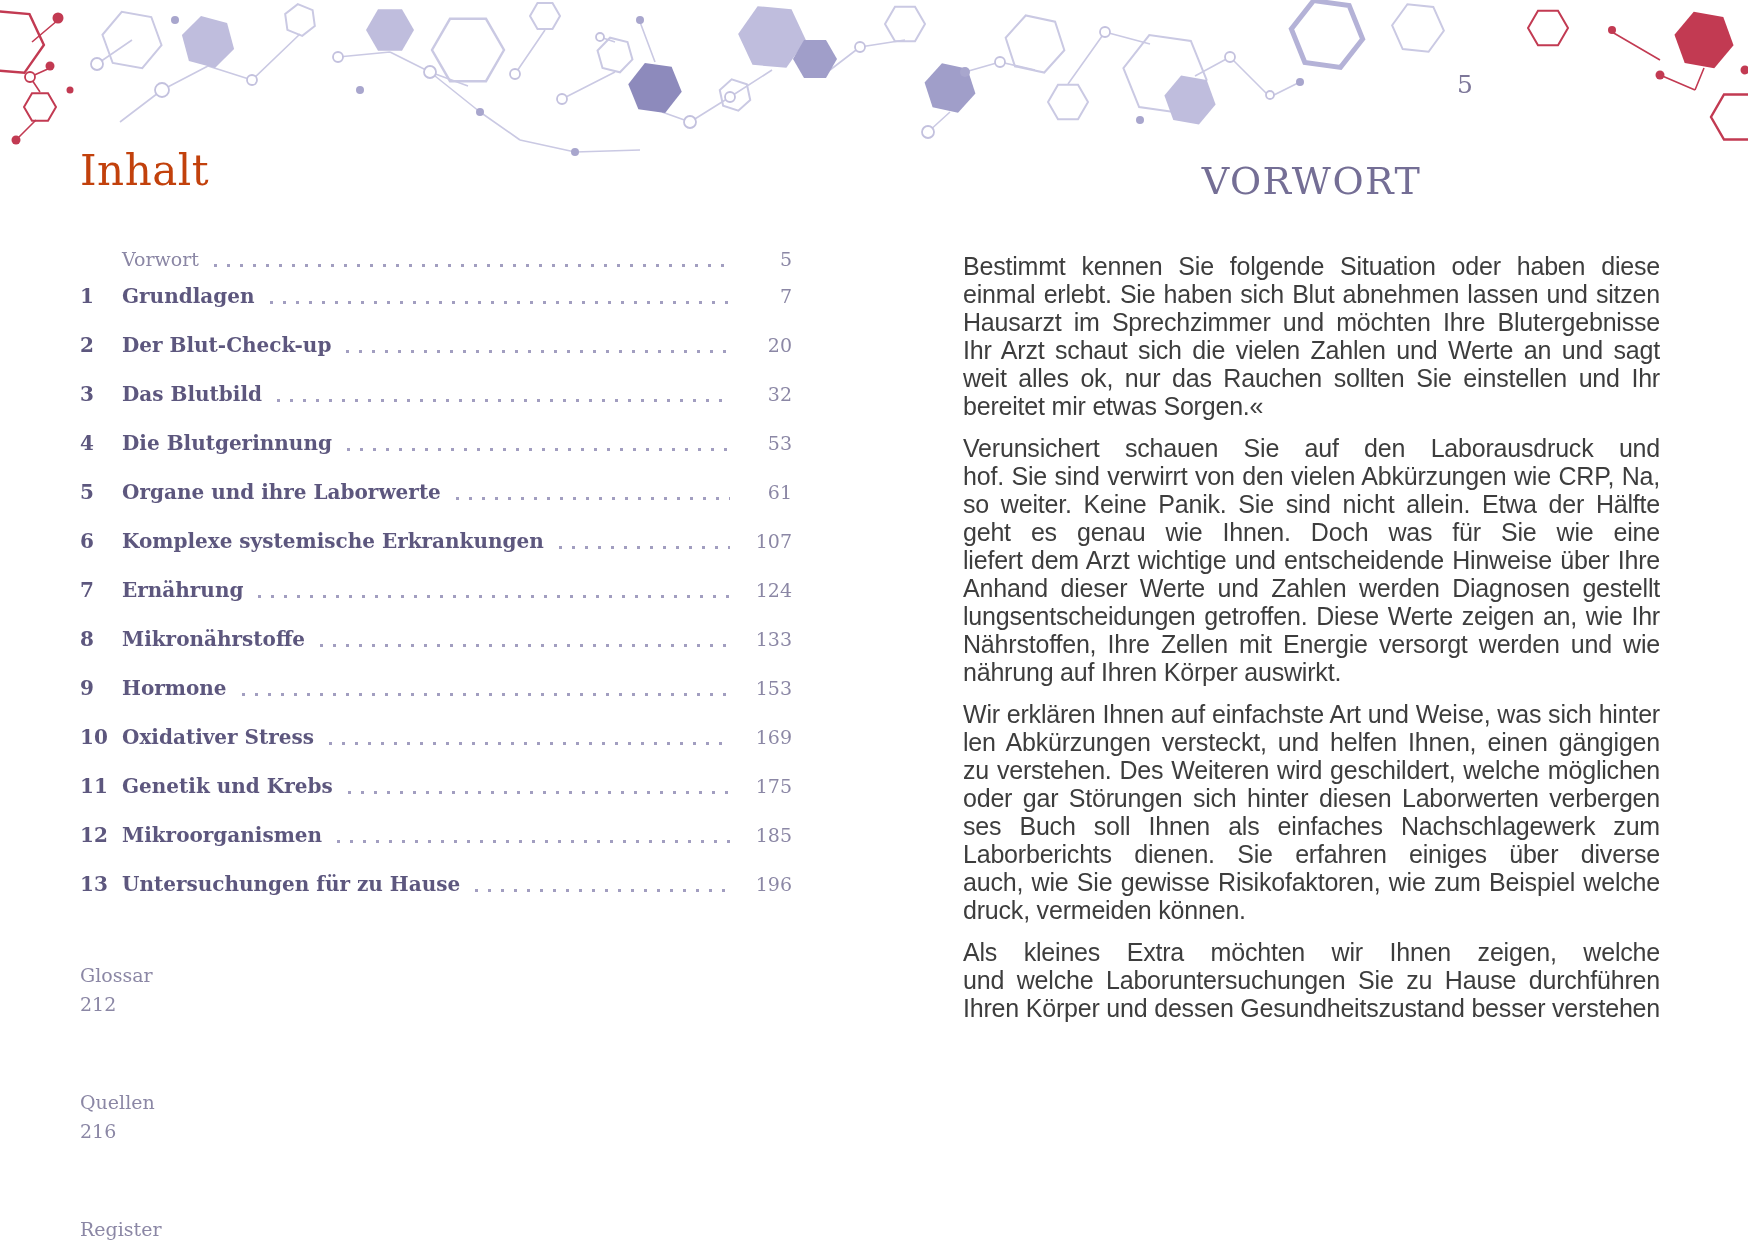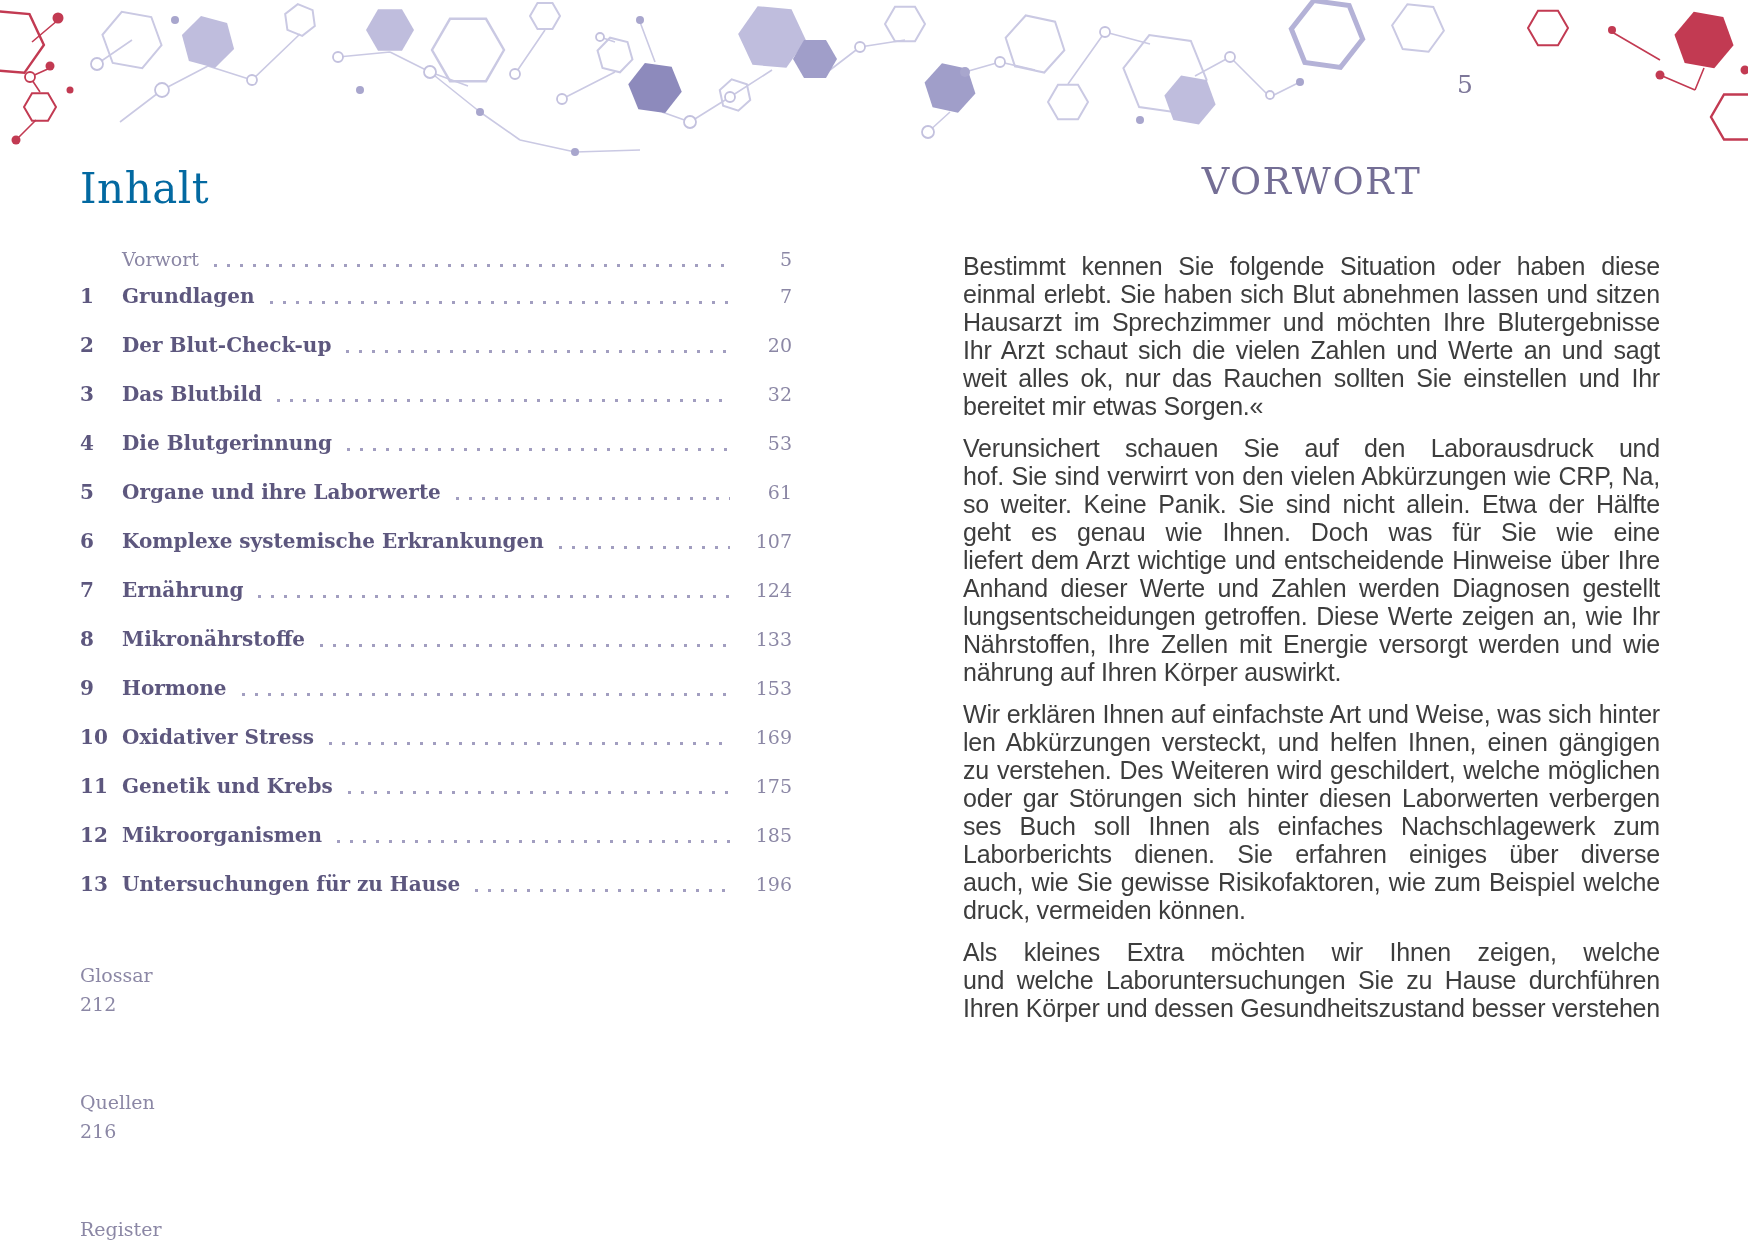--- a/index.html
+++ b/index.html
@@ -7,23 +7,23 @@
     position:relative; width:1748px; height:1240px; overflow:hidden;
     background:#ffffff; font-family:"Liberation Sans", sans-serif;
   }
   .deco { position:absolute; top:0; left:0; }
   .page { position:absolute; top:0; height:1240px; }
   .page.left  { left:0; width:874px; }
   .page.right { left:874px; width:874px; }
 
   
   .inhalt-title {
-    position:absolute; left:80px; top:168px; margin:0;
+    position:absolute; left:80px; top:150px; margin:0;
     font-family:"DejaVu Serif", serif; font-weight:400;
-    font-size:42px; line-height:1; color:#0369a1; letter-spacing:.5px;
+    font-size:42px; line-height:1; color:#c2410c; letter-spacing:.5px;
   }
   .toc { position:absolute; left:80px; top:248px; width:712px; }
   .toc-row { display:flex; align-items:baseline; }
   .toc-row.front, .toc-row.end {
     color:#8b87a5; font-family:"DejaVu Serif", serif;
     font-size:19px; line-height:22px; font-weight:400;
   }
   .toc-row.front { margin-bottom:15px; }
   .toc-row.end   { margin-bottom:4px;flex-direction:column; }
   .toc-row.chapter {

